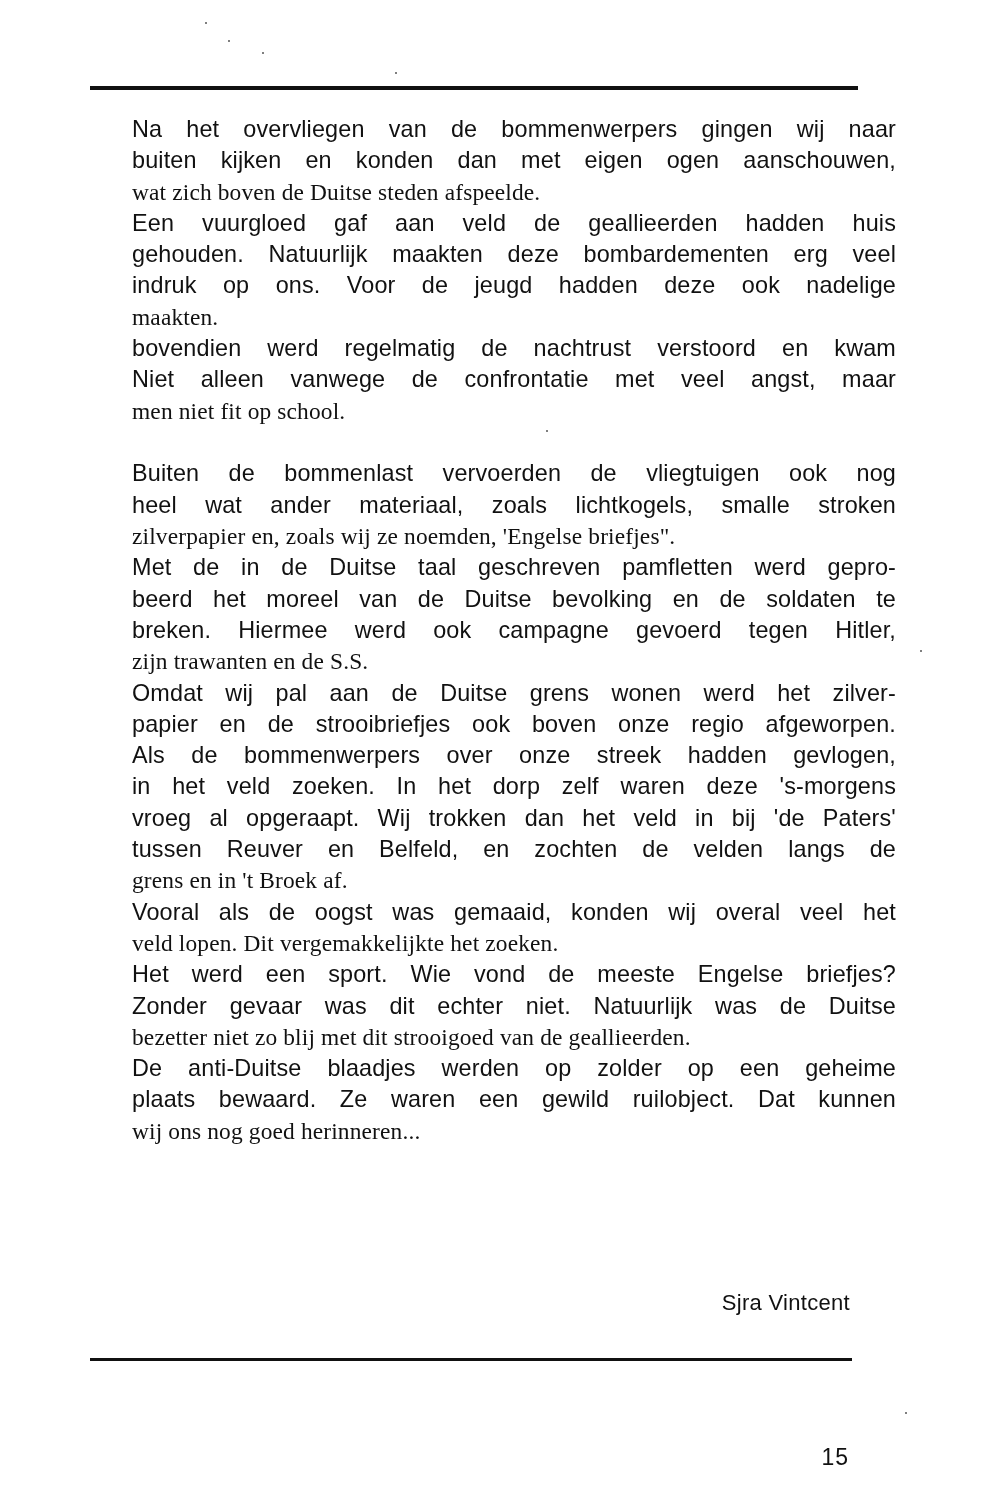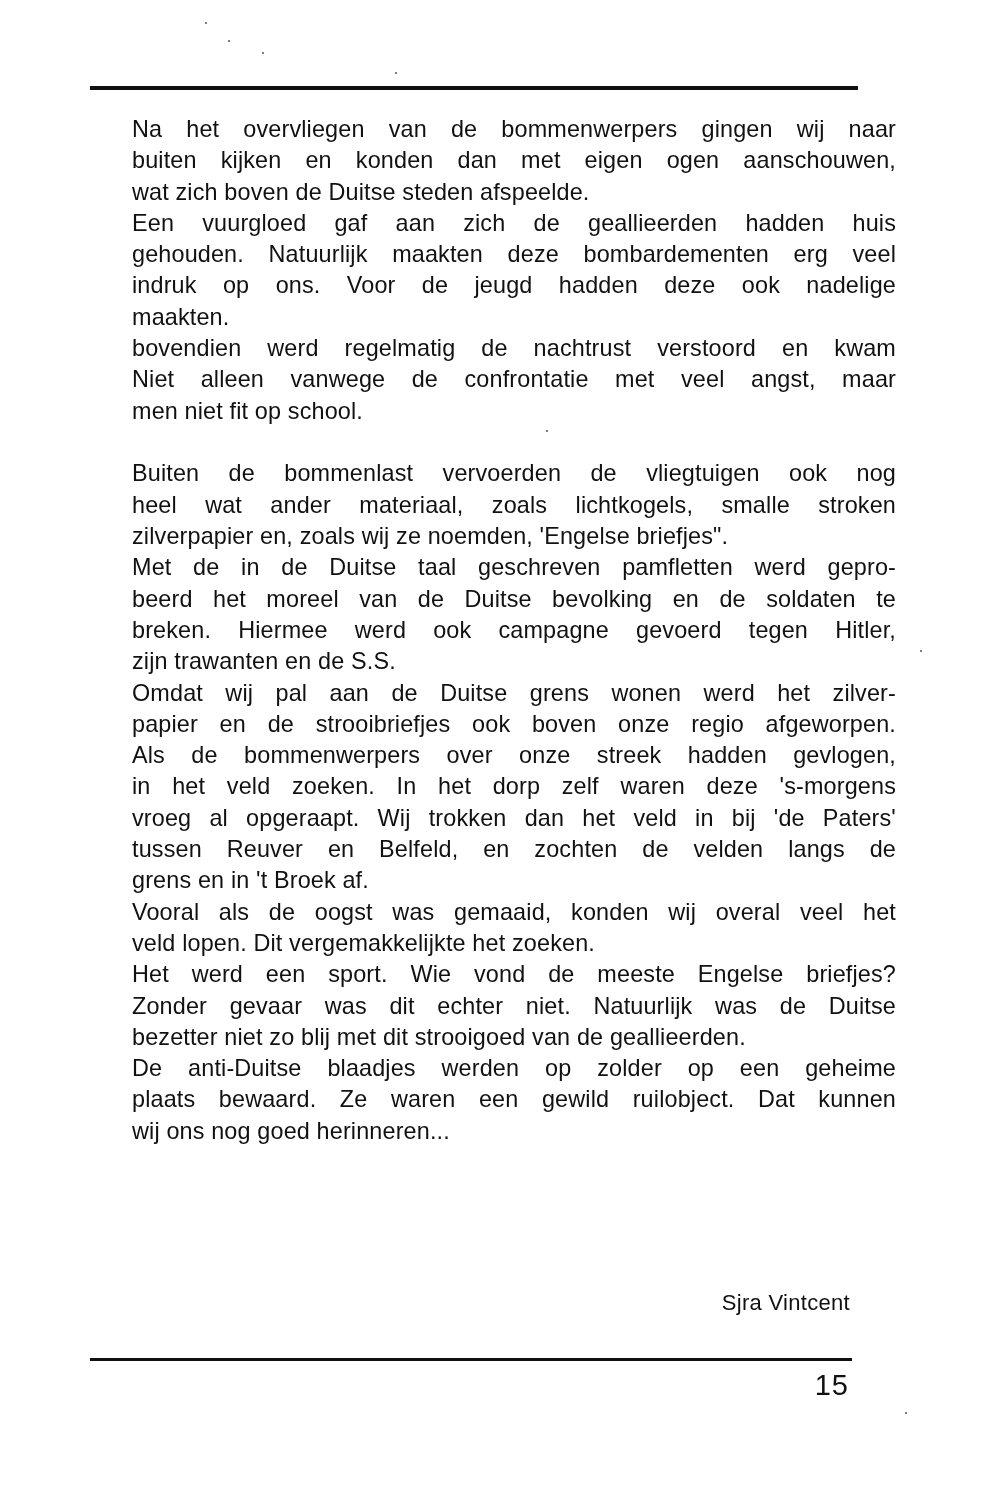--- a/index.html
+++ b/index.html
@@ -36,36 +36,37 @@
   }
   .line {
     display: block;
     white-space: nowrap;
     text-align: justify;
     text-align-last: justify;
     height: 31.3px;
   }
   .line.last {
     text-align-last: left;
+    font-family: Liberation Serif, serif;
   }
   .para-gap {
     height: 31.5px;
   }
   .signature {
     position: absolute;
     right: 150px;
     top: 1290px;
     font-size: 22px;
     letter-spacing: 0.3px;
   }
   .page-number {
     position: absolute;
     right: 151px;
-    top: 1369px;
-    font-size: 29px;
+    top: 1444px;
+    font-size: 23px;
     letter-spacing: 1px;
   }
   .speck {
     position: absolute;
     width: 2px;
     height: 2px;
     background: #555;
     border-radius: 50%;
   }
 </style>
@@ -74,21 +75,21 @@
 
 <div class="rule top"></div>
 
 <div class="body-text" id="article-body">
     <div class="paragraph">
       <span class="line">Na het overvliegen van de bommenwerpers gingen wij naar</span>
       <span class="line">buiten kijken en konden dan met eigen ogen aanschouwen,</span>
       <span class="line last">wat zich boven de Duitse steden afspeelde.</span>
     </div>
     <div class="paragraph">
-      <span class="line">Een vuurgloed gaf aan zich de geallieerden hadden huis</span>
+      <span class="line">Een vuurgloed gaf aan veld de geallieerden hadden huis</span>
       <span class="line">gehouden. Natuurlijk maakten deze bombardementen erg veel</span>
       <span class="line">indruk op ons. Voor de jeugd hadden deze ook nadelige</span>
       <span class="line last">maakten.</span>
     </div>
     <div class="paragraph">
       <span class="line">bovendien werd regelmatig de nachtrust verstoord en kwam</span>
       <span class="line">Niet alleen vanwege de confrontatie met veel angst, maar</span>
       <span class="line last">men niet fit op school.</span>
     </div>
     <div class="para-gap"></div>

